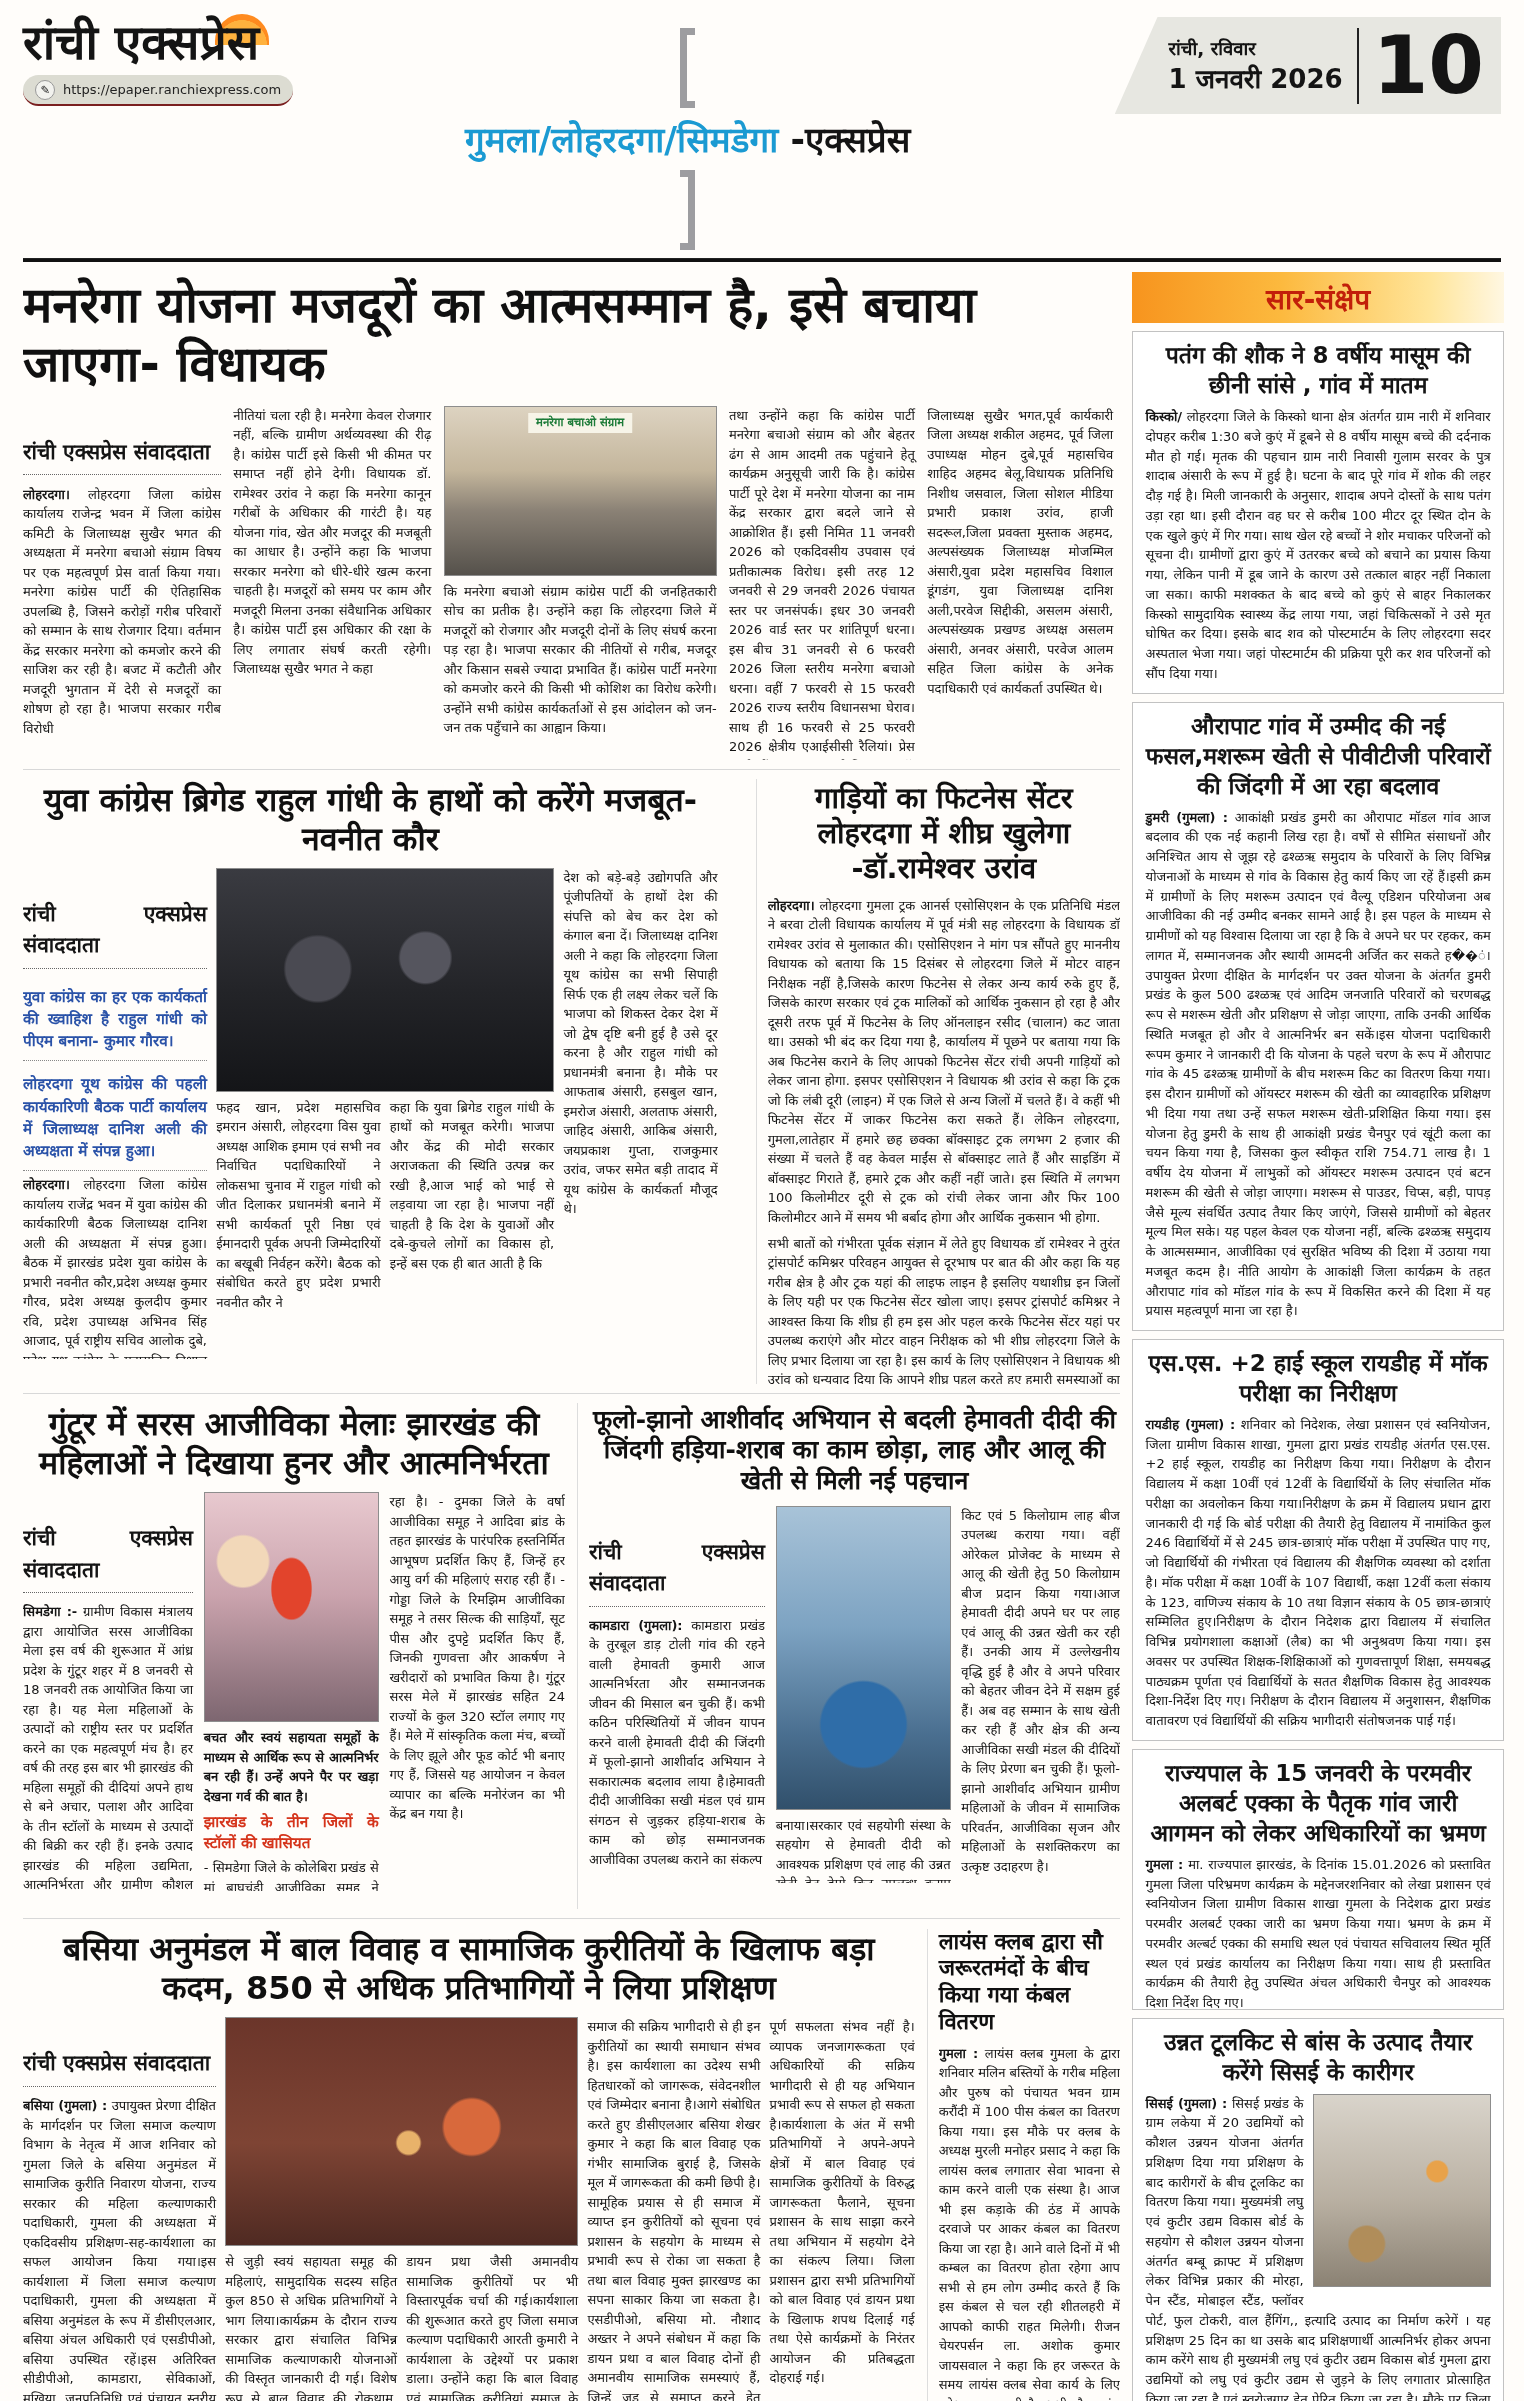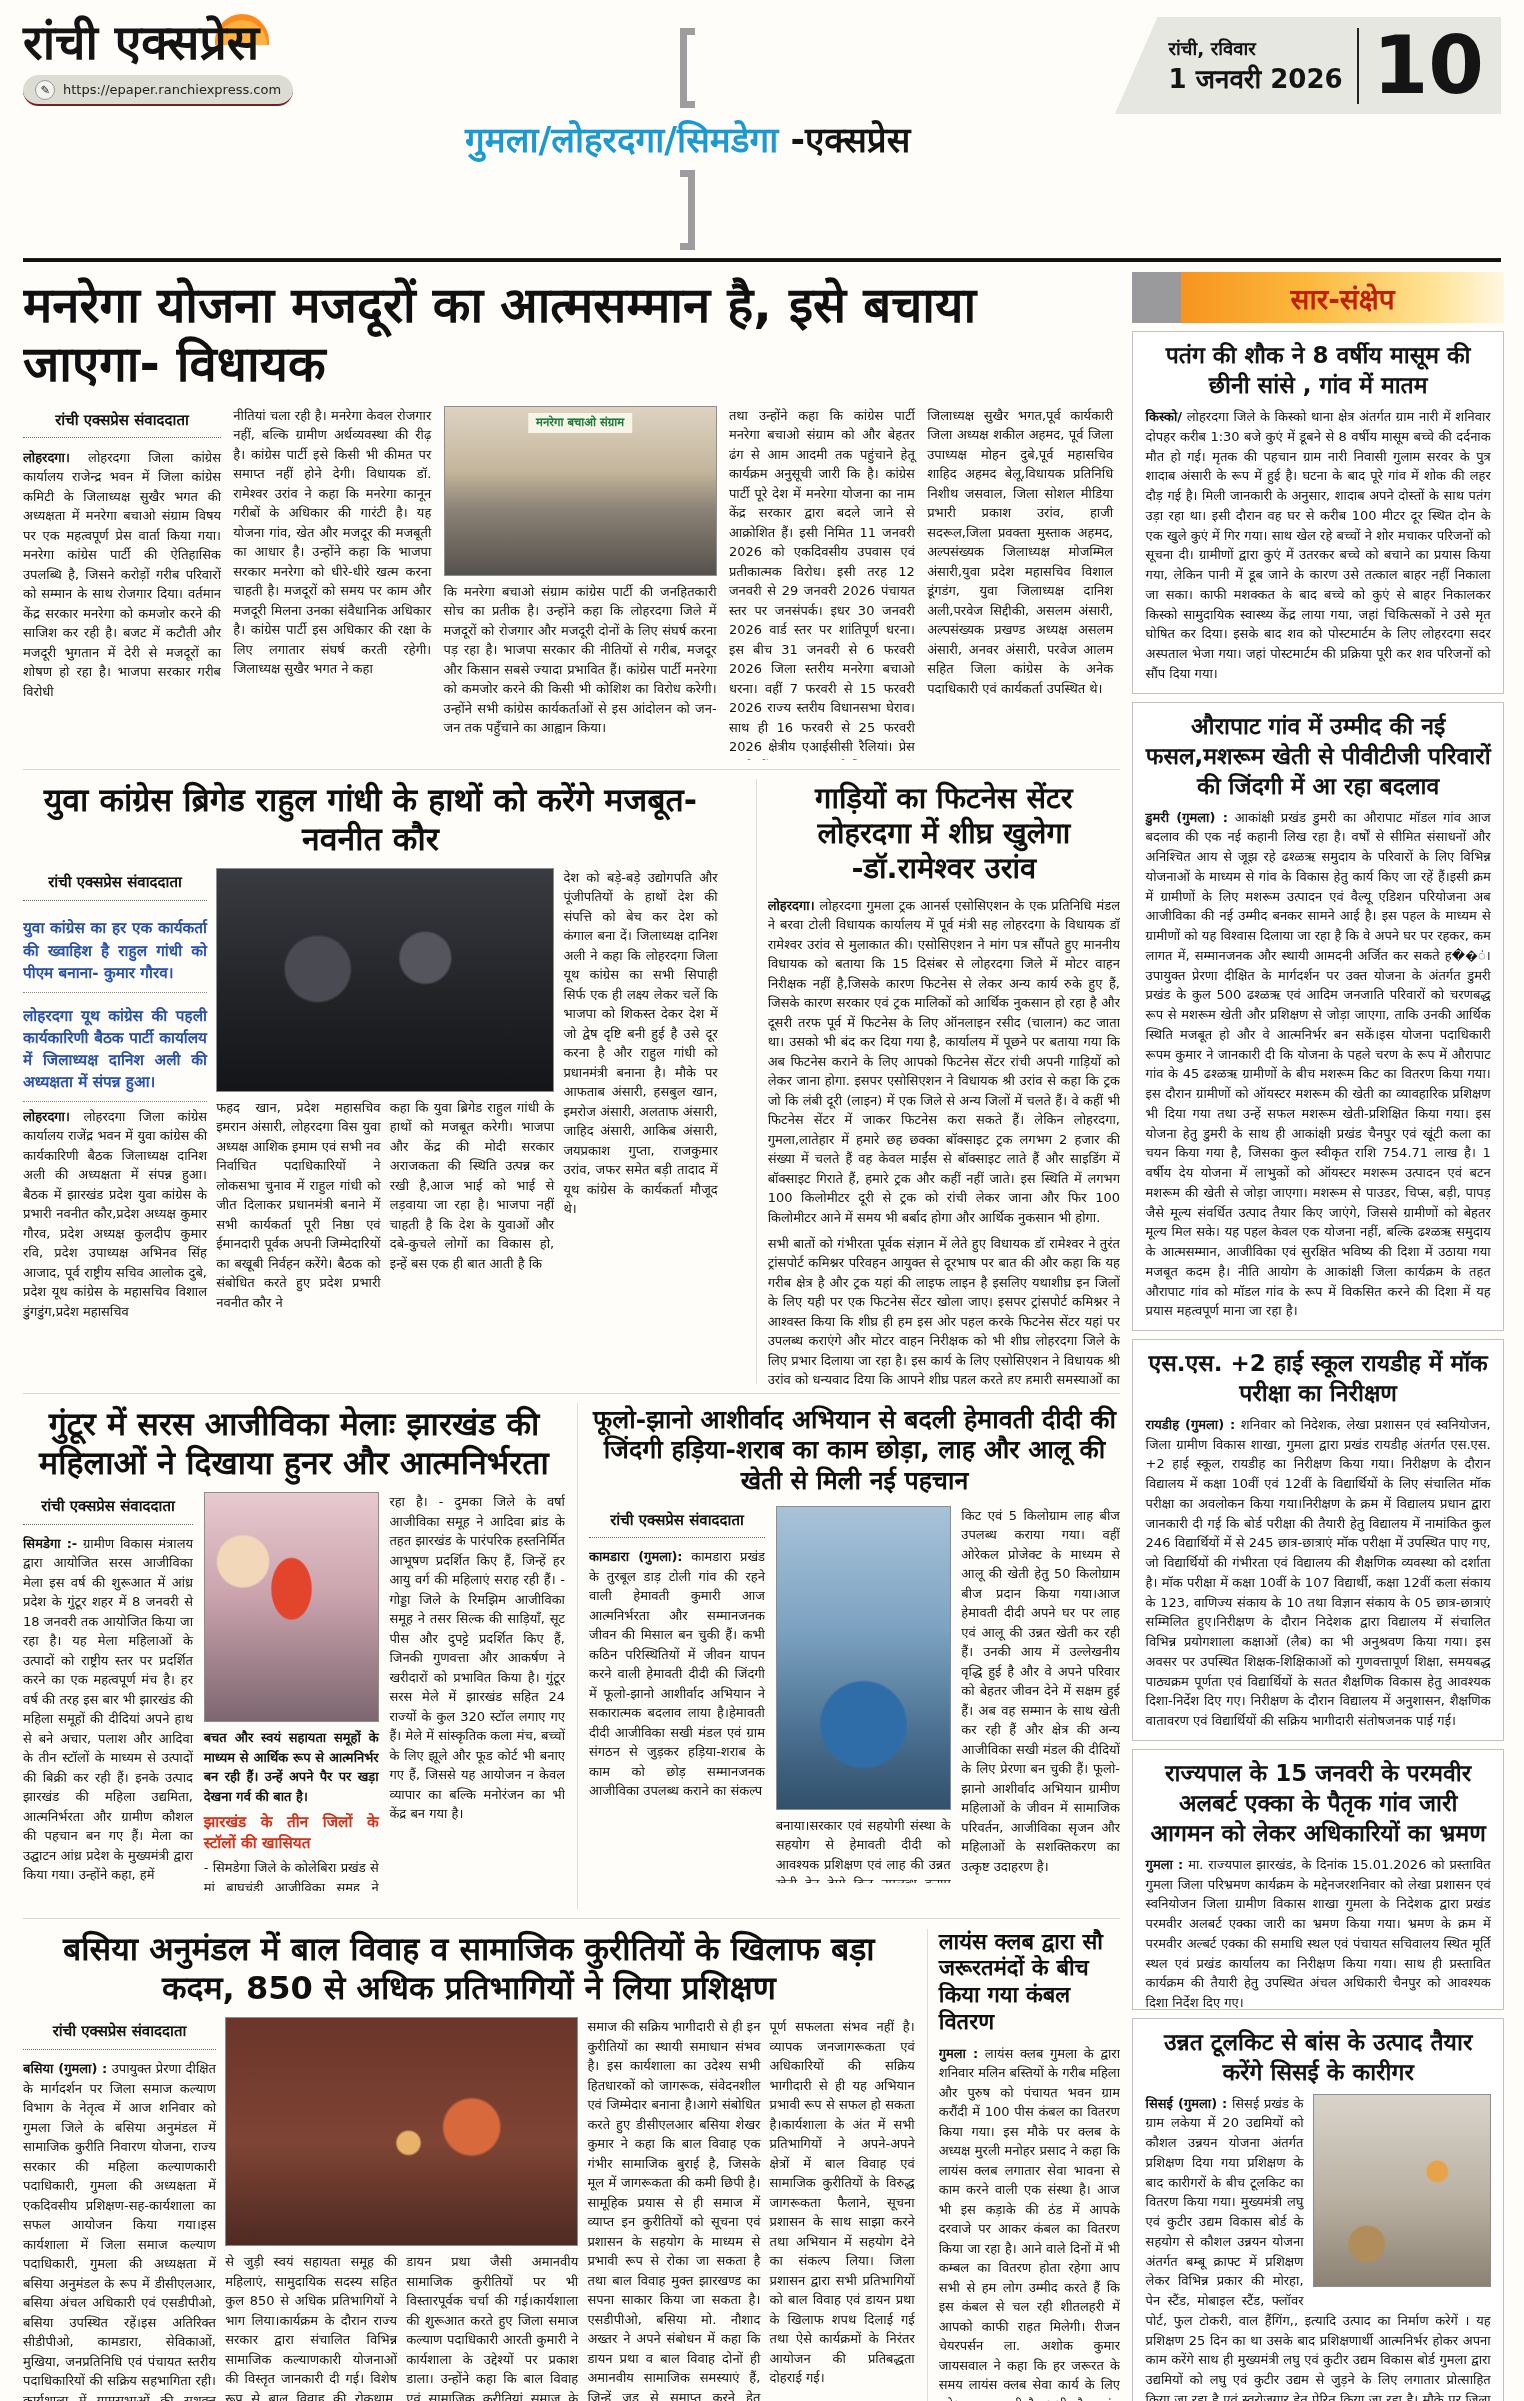--- a/index.html
+++ b/index.html
@@ -36,21 +36,21 @@
   .content{display:flex;gap:12.3px;padding:10.7px 20px 18.4px 23px;align-items:flex-start;}
   .main{width:1097px;flex-shrink:0;}
   .sidebar{flex:1;}
 
   
   h1,h2,h3{margin:0;font-weight:900;line-height:1.22;color:#101010;}
   .hl-xl{font-size:49px;text-align:left;padding:3.1px 0 10.7px 0;}
   .hl-l{font-size:32px;text-align:center;padding:1.5px 0 9.2px 0;}
   .hl-m{font-size:29px;text-align:center;padding:1.5px 0 9.2px 0;}
   .hl-s{font-size:22px;text-align:left;padding:0 0 7.7px 0;}
-  .byline{font-weight:800;font-size:15px;text-align:center;padding:3.1px 0 6.1px 0;border-bottom:1.5px dotted #666;margin-bottom:9.2px;}
+  .byline{font-weight:800;font-size:21px;padding:3.1px 0 6.1px 0;border-bottom:1.5px dotted #666;margin-bottom:9.2px;margin-top:28px;}
   .body-txt{font-size:13px;line-height:1.5;text-align:justify;}
   .body-txt p{margin:0 0 6.1px 0;}
   .dl{font-weight:800;}
   .photo{width:100%;border:0.8px solid #8d8d8d;position:relative;margin-bottom:6.1px;}
   .banner-strip{position:absolute;top:6.1px;left:50%;transform:translateX(-50%);background:#f7f4e8;color:#1b7a37;
                 font-weight:800;font-size:11.5px;padding:1.5px 7.7px;white-space:nowrap;}
   .quote{color:#2a52a8;font-weight:800;font-size:15.3px;line-height:1.45;padding:7.7px 0;border-bottom:1.5px dotted #888;margin-bottom:4.6px;}
   .red-subhead{color:#d5341b;font-weight:900;font-size:15.3px;line-height:1.35;margin:4.6px 0;}
   .bold-note{font-weight:800;}
   .row{display:flex;gap:12.3px;border-top:0.8px solid #d8d8d8;margin-top:9.2px;padding-top:9.2px;}
@@ -91,21 +91,21 @@
   .a6{flex:1;}
   .a6-top{display:flex;gap:9.2px;}
   .a6-c1{width:193px;}
   .a6-mid{width:353px;}
   .photo5{height:229px;background:radial-gradient(circle at 52% 55%,#e8b26a 0 5%,transparent 6%),radial-gradient(circle at 70% 48%,#d8693c 0 10%,transparent 11%),linear-gradient(180deg,#6b352a 0%,#7e4434 55%,#4f2a22 100%);}
   .a6-c4{width:173px;}.a6-c5{flex:1;}
   .a7{width:193px;border-left:0.8px solid #ddd;padding-left:10.7px;}
   .a7 .body-txt{height:537px;overflow:hidden;}
 
   
-  .summary-bar{display:flex;height:51px;margin-bottom:7.7px;}
+  .summary-bar{display:flex;height:51px;margin-bottom:7.7px;flex-direction:column;}
   .summary-gray{width:49px;background:#9a9a9c;}
   .summary-orange{flex:1;background:linear-gradient(90deg,#f7941e 0%,#fcb93e 40%,#ffe59a 80%,#fff7e2 100%);
                   display:flex;align-items:center;justify-content:center;color:#c21f0a;font-size:28px;font-weight:900;}
   .sb-story{border:1.5px solid #c2c2c2;padding:9.2px 12.3px;margin-bottom:7.7px;overflow:hidden;background:#fff;}
   .sb-hl{font-size:23px;font-weight:900;text-align:center;line-height:1.3;padding-bottom:6.1px;}
   .sb-body{font-size:13px;line-height:1.52;text-align:justify;}
   .s1{max-height:445px;}.s2{max-height:684px;}.s3{max-height:427px;}.s4{max-height:261px;}.s5{max-height:407px;}
   .photo6{float:right;width:178px;height:193px;margin:0 0 6.1px 9.2px;border:0.8px solid #8d8d8d;
           background:radial-gradient(circle at 30% 78%,#b08d5a 0 9%,transparent 10%),radial-gradient(circle at 70% 40%,#e8a24a 0 6%,transparent 7%),linear-gradient(180deg,#d9d4cb 0%,#b9b0a2 55%,#8b8274 100%);}
 </style>

